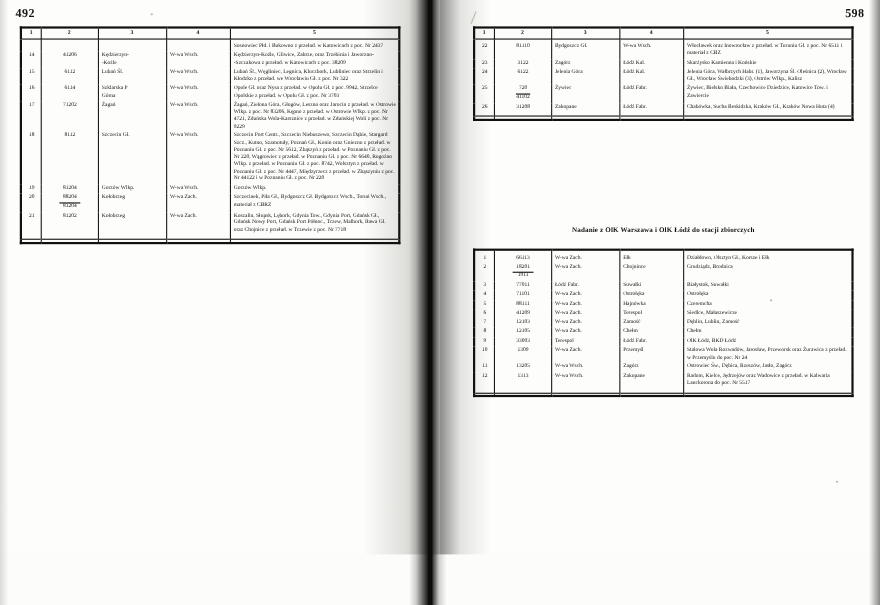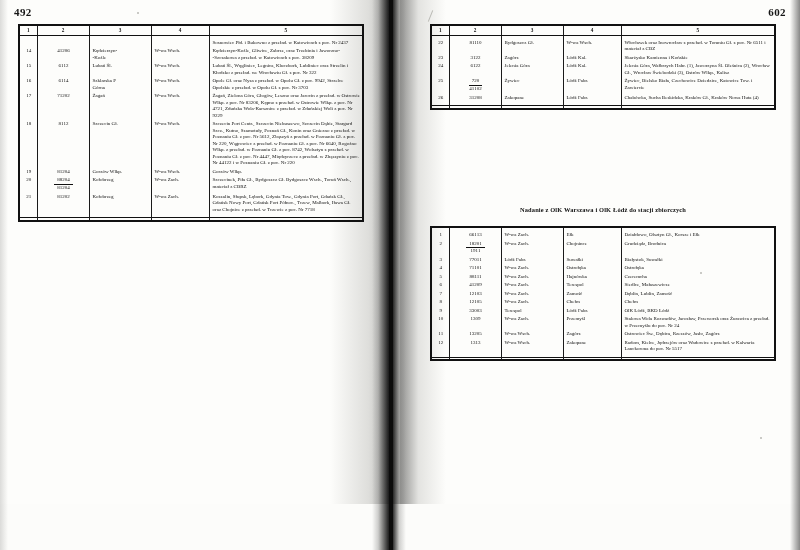--- a/index.html
+++ b/index.html
@@ -167,21 +167,21 @@
 <body>
 
 <div id="scan">
 
   <div class="sheet left"></div>
   <div class="sheet right"></div>
 
   <div class="botblank"></div>
 
   <div class="folio left">492</div>
-  <div class="folio right">602</div>
+  <div class="folio right">598</div>
 
   <div class="tblwrap left">
     <table class="doc">
       <thead>
         <tr class="hdr">
           <th class="c1">1</th>
           <th class="c2">2</th>
           <th class="c3">3</th>
           <th class="c4">4</th>
           <th class="c5">5</th>

